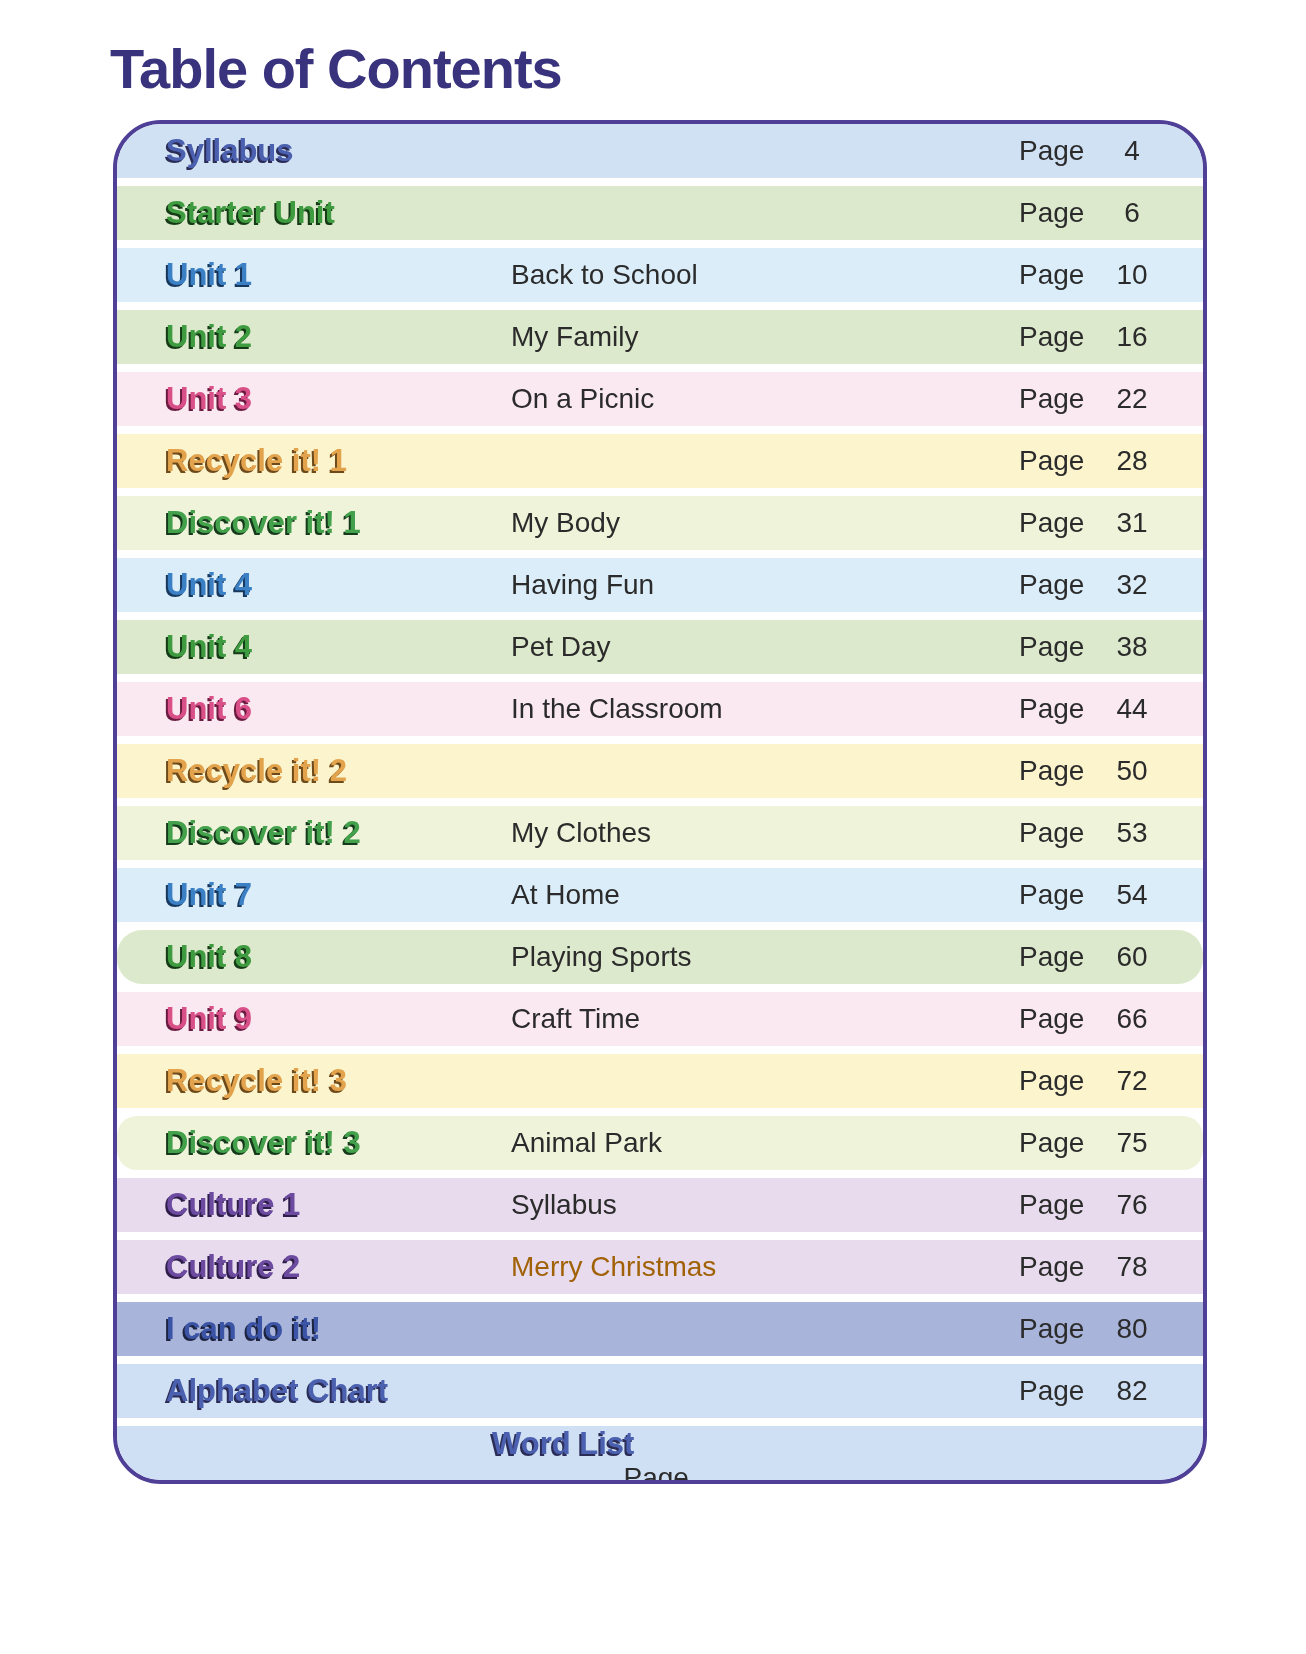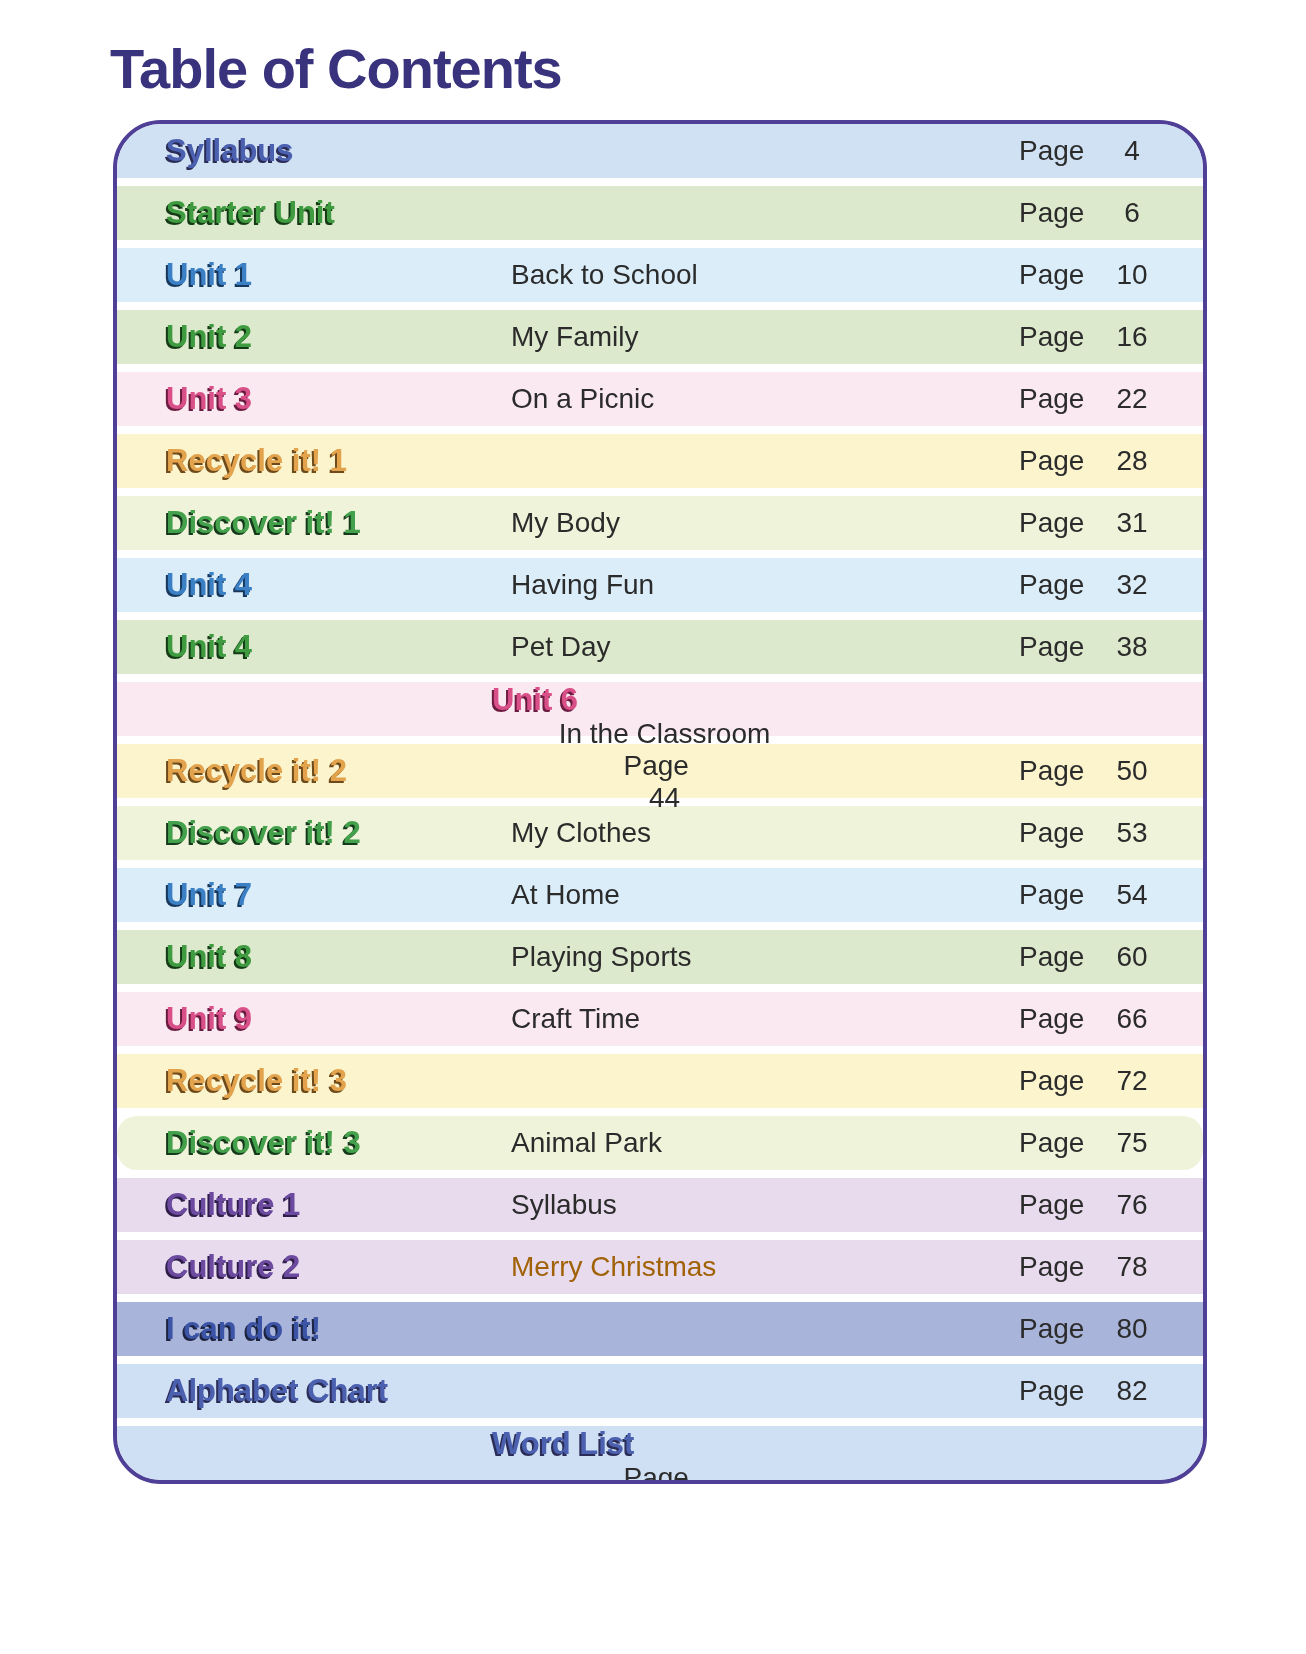--- a/index.html
+++ b/index.html
@@ -86,21 +86,21 @@
         <span class="toc-topic" style="color: rgb(43, 43, 43);">Having Fun</span>
         <span class="toc-page-word" style="color: rgb(43, 43, 43);">Page</span>
         <span class="toc-page-num" style="color: rgb(43, 43, 43);">32</span>
       </div>
       <div class="toc-row" style="background: rgb(221, 233, 204);">
         <span class="toc-label" style="color: rgb(63, 155, 64); text-shadow: rgb(20, 58, 22) -2px 2px 0px;">Unit 4</span>
         <span class="toc-topic" style="color: rgb(43, 43, 43);">Pet Day</span>
         <span class="toc-page-word" style="color: rgb(43, 43, 43);">Page</span>
         <span class="toc-page-num" style="color: rgb(43, 43, 43);">38</span>
       </div>
-      <div class="toc-row" style="background: rgb(250, 233, 241); flex-direction: column;">
+      <div class="toc-row" style="background: rgb(250, 233, 241);">
         <span class="toc-label" style="color: rgb(217, 79, 136); text-shadow: rgb(107, 27, 64) -2px 2px 0px;">Unit 6</span>
         <span class="toc-topic" style="color: rgb(43, 43, 43);">In the Classroom</span>
         <span class="toc-page-word" style="color: rgb(43, 43, 43);">Page</span>
         <span class="toc-page-num" style="color: rgb(43, 43, 43);">44</span>
       </div>
       <div class="toc-row" style="background: rgb(251, 244, 205);">
         <span class="toc-label" style="color: rgb(227, 163, 76); text-shadow: rgb(110, 74, 26) -2px 2px 0px;">Recycle it! 2</span>
         <span class="toc-topic" style="color: rgb(43, 43, 43);"></span>
         <span class="toc-page-word" style="color: rgb(43, 43, 43);">Page</span>
         <span class="toc-page-num" style="color: rgb(43, 43, 43);">50</span>
@@ -110,21 +110,21 @@
         <span class="toc-topic" style="color: rgb(43, 43, 43);">My Clothes</span>
         <span class="toc-page-word" style="color: rgb(43, 43, 43);">Page</span>
         <span class="toc-page-num" style="color: rgb(43, 43, 43);">53</span>
       </div>
       <div class="toc-row" style="background: rgb(218, 237, 249);">
         <span class="toc-label" style="color: rgb(59, 128, 197); text-shadow: rgb(23, 55, 92) -2px 2px 0px;">Unit 7</span>
         <span class="toc-topic" style="color: rgb(43, 43, 43);">At Home</span>
         <span class="toc-page-word" style="color: rgb(43, 43, 43);">Page</span>
         <span class="toc-page-num" style="color: rgb(43, 43, 43);">54</span>
       </div>
-      <div class="toc-row" style="background: rgb(221, 233, 204);">
+      <div class="toc-row" style="background: rgb(221, 233, 204); border-radius: 25px;">
         <span class="toc-label" style="color: rgb(63, 155, 64); text-shadow: rgb(20, 58, 22) -2px 2px 0px;">Unit 8</span>
         <span class="toc-topic" style="color: rgb(43, 43, 43);">Playing Sports</span>
         <span class="toc-page-word" style="color: rgb(43, 43, 43);">Page</span>
         <span class="toc-page-num" style="color: rgb(43, 43, 43);">60</span>
       </div>
       <div class="toc-row" style="background: rgb(250, 233, 241);">
         <span class="toc-label" style="color: rgb(217, 79, 136); text-shadow: rgb(107, 27, 64) -2px 2px 0px;">Unit 9</span>
         <span class="toc-topic" style="color: rgb(43, 43, 43);">Craft Time</span>
         <span class="toc-page-word" style="color: rgb(43, 43, 43);">Page</span>
         <span class="toc-page-num" style="color: rgb(43, 43, 43);">66</span>

